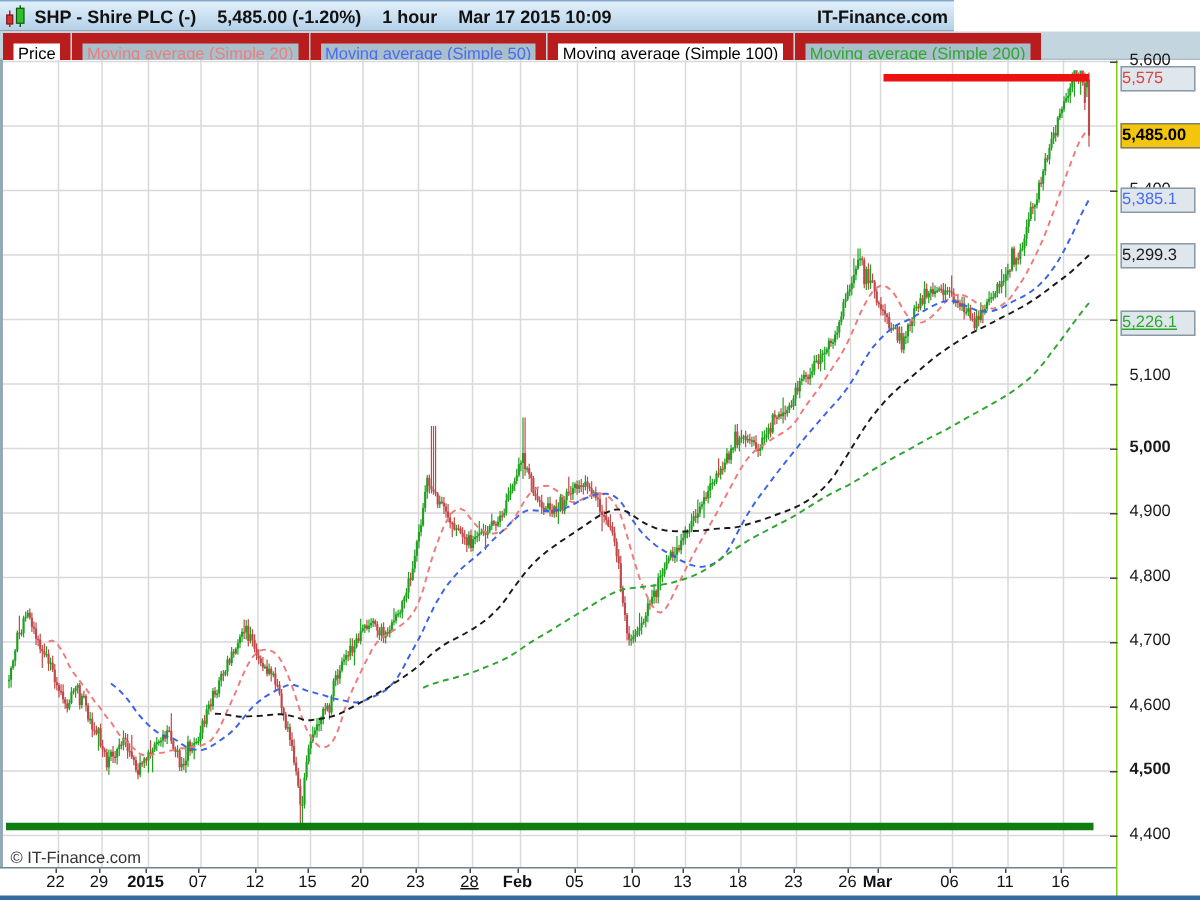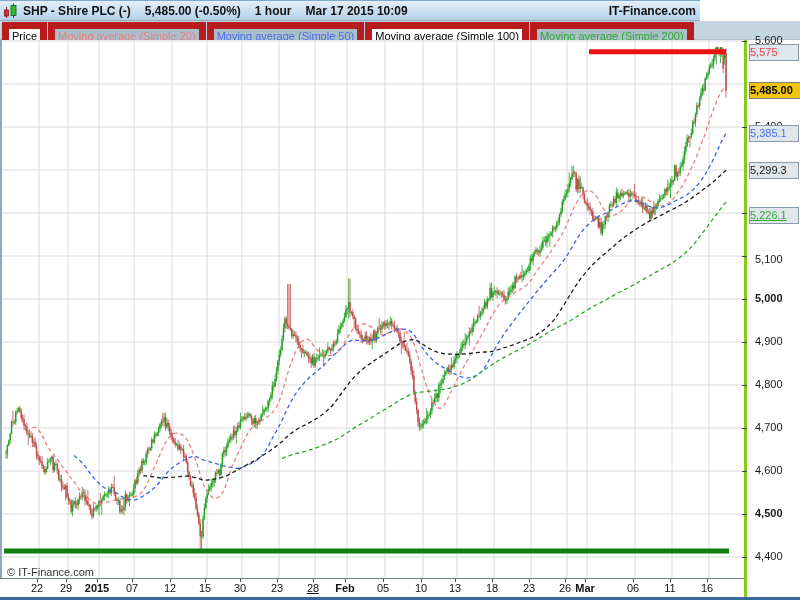--- a/index.html
+++ b/index.html
@@ -1,37 +1,37 @@
 <!DOCTYPE html>
 <html><head>
 <meta charset="utf-8">
 <style>
   html,body{margin:0;padding:0;background:#ffffff;}
   body{width:800px;height:600px;position:relative;font-family:"Liberation Sans",sans-serif;overflow:hidden;}
   
-  #titlebar{position:absolute;left:0;top:0;width:700px;height:21px;
+  #titlebar{position:absolute;left:0;top:0;width:636px;height:21px;
     background:linear-gradient(#e2f0fb,#b4d1e8);border-top:1px solid #7fa8cc;
     border-bottom:1px solid #8fa6b4;box-sizing:border-box;display:flex;align-items:center;
     font-size:12px;font-weight:bold;color:#111;}
   #titlebar .seg{margin-right:14px;white-space:nowrap;}
   #logo{width:16px;height:16px;margin:0 4px 0 3px;flex:0 0 auto;}
   #brand{margin-left:auto;margin-right:4px;padding-left:33px;}
   
   #legendbar{position:absolute;left:0;top:21px;width:800px;height:19px;background:#c3d5df;
     border-bottom:1px solid #aebfc9;box-sizing:border-box;white-space:nowrap;padding-left:1px;}
   .ltab{display:inline-block;font-size:11px;height:15px;line-height:15px;padding:0 3px;margin:1px 0 0 1px;
     border:7px solid #b91c1c;vertical-align:top;}
   
   #plot-wrap{position:absolute;left:0;top:40px;width:744px;height:538px;background:#fff;
     border-left:2px solid #93a9b6;box-sizing:border-box;}
   #plot{position:absolute;left:0;top:0;}
   #watermark{position:absolute;left:5px;top:526px;font-size:11px;color:#333;}
   
   #yaxis{position:absolute;left:744px;top:40px;width:56px;height:560px;background:#fff;
-    border-left:3px solid #84cc16;box-sizing:border-box;}
+    border-left:1px solid #84cc16;box-sizing:border-box;}
   .ytick{position:absolute;left:8px;font-size:11px;color:#1a1a1a;white-space:nowrap;}
   .ytick.bold{font-weight:bold;}
   .ystub{position:absolute;left:-5px;width:5px;height:1px;background:#444;}
   .pricebox{position:absolute;left:2px;width:48px;height:15px;border:1px solid #8a99a6;
     background:#dfe7ed;font-size:11px;line-height:15px;white-space:nowrap;}
   .pricebox.last{background:#f3c60b;border-color:#7d7d7d;color:#000;font-weight:bold;width:54px;}
   
   #xaxis{position:absolute;left:0;top:578px;width:744px;height:19px;background:#fff;
     border-top:1px solid #6d828e;box-sizing:border-box;}
   .xtick{position:absolute;top:3px;transform:translateX(-50%);font-size:11px;color:#111;white-space:nowrap;}
@@ -43,21 +43,21 @@
 <body>
 
 <div id="titlebar">
   <svg id="logo" viewBox="0 0 16 16">
     <line x1="3.5" y1="4" x2="3.5" y2="15" stroke="#aa2222" stroke-width="1"></line>
     <rect x="1.5" y="7" width="4" height="6" fill="#cc3333" stroke="#881111" stroke-width="0.8"></rect>
     <line x1="10.5" y1="0.5" x2="10.5" y2="15" stroke="#116611" stroke-width="1"></line>
     <rect x="8" y="2.5" width="5" height="10" fill="#33bb33" stroke="#0d5c0d" stroke-width="0.8"></rect>
   </svg>
   <span class="seg">SHP - Shire PLC (-)</span>
-  <span class="seg">5,485.00 (-0.50%)</span>
+  <span class="seg">5,485.00 (-1.20%)</span>
   <span class="seg">1 hour</span>
   <span class="seg">Mar 17 2015 10:09</span>
   <span id="brand">IT-Finance.com</span>
 </div>
 
 <div id="legendbar"><span class="ltab" style="color: rgb(0, 0, 0); background: rgb(255, 255, 255);">Price</span><span class="ltab" style="color: rgb(232, 128, 128); background: rgb(169, 191, 202);">Moving average (Simple 20)</span><span class="ltab" style="color: rgb(74, 108, 240); background: rgb(169, 191, 202);">Moving average (Simple 50)</span><span class="ltab" style="color: rgb(0, 0, 0); background: rgb(255, 255, 255);">Moving average (Simple 100)</span><span class="ltab" style="color: rgb(47, 168, 47); background: rgb(169, 191, 202);">Moving average (Simple 200)</span></div>
 
 <div id="plot-wrap">
   <svg id="plot" width="742" height="538">
       <line x1="0" y1="517" x2="742" y2="517" stroke="#d9d9d9" stroke-width="1"></line>
@@ -1144,21 +1144,21 @@
 </div>
 
 <div id="yaxis">
     <div class="ystub" style="top: 1px;"></div>
     <div class="ytick" style="top: -6px;">5,600</div>
     <div class="ystub" style="top: 87px;"></div>
     <div class="ytick" style="top: 80px;">5,400</div>
     <div class="ystub" style="top: 173px;"></div>
     <div class="ytick" style="top: 166px;">5,200</div>
     <div class="ystub" style="top: 216px;"></div>
-    <div class="ytick" style="top: 213px; text-align: right;">5,100</div>
+    <div class="ytick" style="top: 204px; text-align: right;">5,100</div>
     <div class="ystub" style="top: 259px;"></div>
     <div class="ytick bold" style="top: 252px;">5,000</div>
     <div class="ystub" style="top: 302px;"></div>
     <div class="ytick" style="top: 295px;">4,900</div>
     <div class="ystub" style="top: 345px;"></div>
     <div class="ytick" style="top: 338px;">4,800</div>
     <div class="ystub" style="top: 388px;"></div>
     <div class="ytick" style="top: 381px;">4,700</div>
     <div class="ystub" style="top: 431px;"></div>
     <div class="ytick" style="top: 424px;">4,600</div>
@@ -1179,21 +1179,21 @@
     <div class="xtick" style="left: 66px;">29</div>
     <div class="xstub" style="left: 97px;"></div>
     <div class="xtick bold" style="left: 97px;">2015</div>
     <div class="xstub" style="left: 132px;"></div>
     <div class="xtick" style="left: 132px;">07</div>
     <div class="xstub" style="left: 170px;"></div>
     <div class="xtick" style="left: 170px;">12</div>
     <div class="xstub" style="left: 205px;"></div>
     <div class="xtick" style="left: 205px;">15</div>
     <div class="xstub" style="left: 240px;"></div>
-    <div class="xtick" style="left: 240px;">30</div>
+    <div class="xtick" style="left: 240px;">20</div>
     <div class="xstub" style="left: 277px;"></div>
     <div class="xtick" style="left: 277px;">23</div>
     <div class="xstub" style="left: 313px;"></div>
     <div class="xtick" style="left: 313px; text-decoration: underline;">28</div>
     <div class="xstub" style="left: 345px;"></div>
     <div class="xtick bold" style="left: 345px;">Feb</div>
     <div class="xstub" style="left: 383px;"></div>
     <div class="xtick" style="left: 383px;">05</div>
     <div class="xstub" style="left: 421px;"></div>
     <div class="xtick" style="left: 421px;">10</div>

